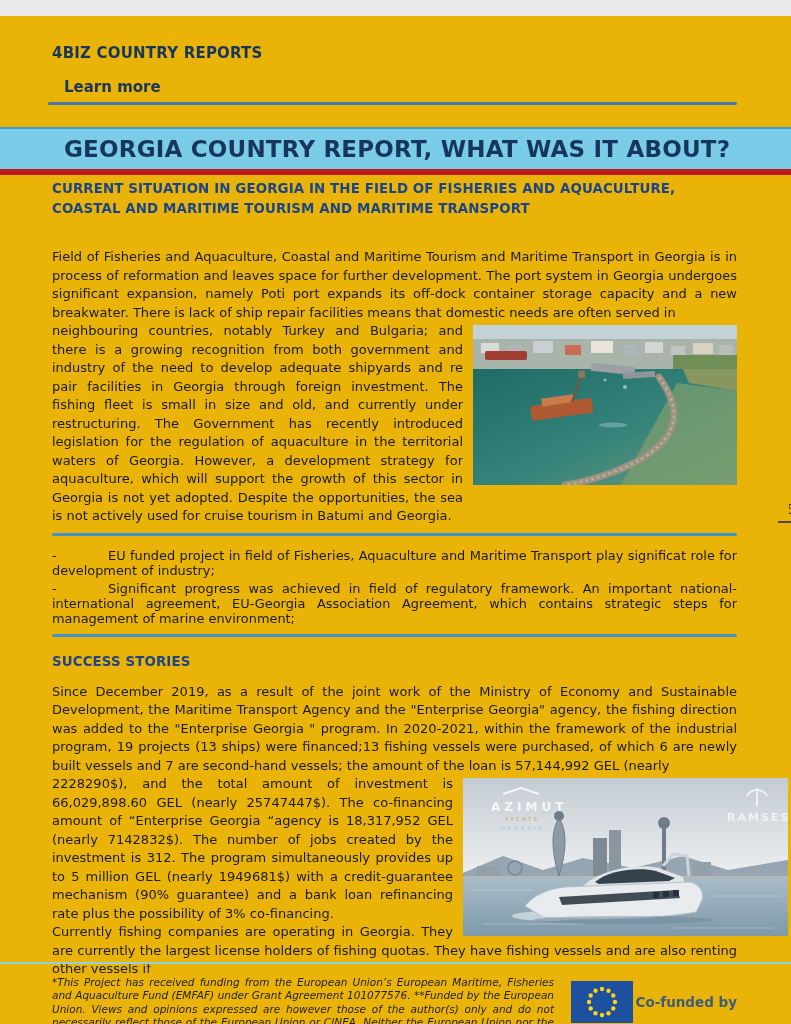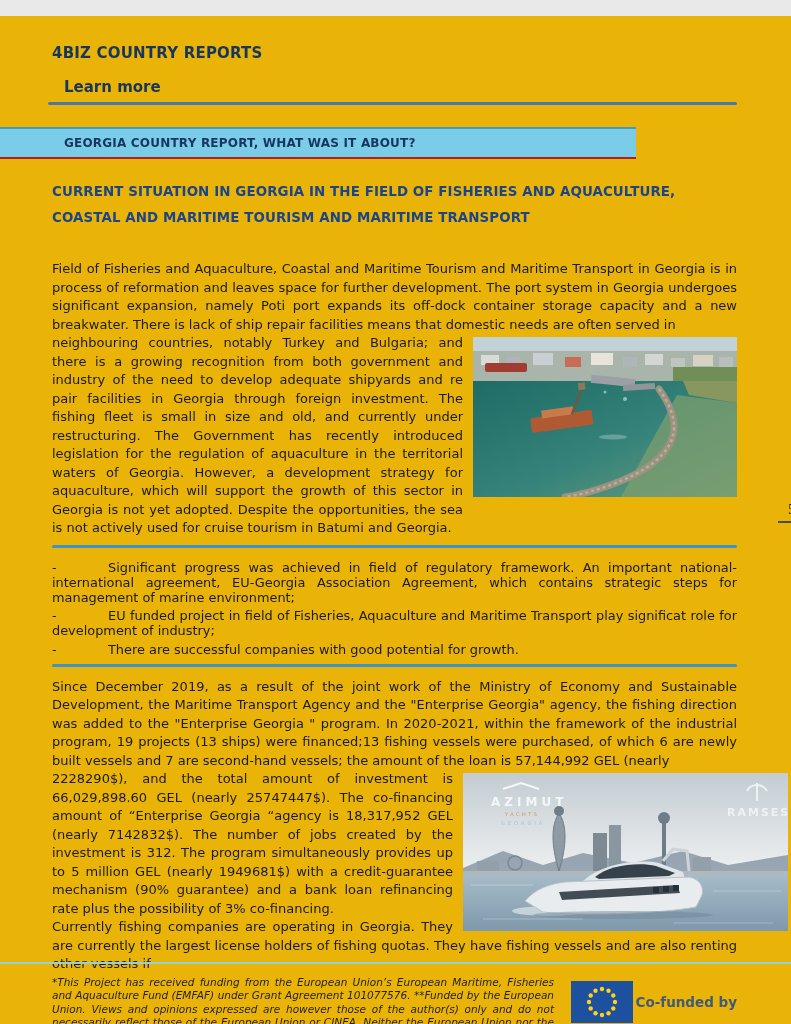--- a/index.html
+++ b/index.html
@@ -5,27 +5,27 @@
   html,body{margin:0;padding:0;background:#e9e9e9;}
   .page{
     position:relative;width:791px;height:1024px;margin:16px auto;background:#eab308;
     font-family:"DejaVu Sans","Liberation Sans",sans-serif;color:#1b1b1b;overflow:hidden;padding-left:43px;
   }
   
   .kicker{position:absolute;left:52px;top:28px;font-size:15px;font-weight:bold;color:#17365d;letter-spacing:.2px;}
   .learnmore{position:absolute;left:64px;top:62px;font-size:15px;font-weight:bold;color:#17365d;text-decoration-thickness:2px;cursor:pointer;}
   .toprule{position:absolute;left:48px;top:86px;width:689px;height:3px;background:#4a78ac;border-radius:2px;}
   .banner{
-    position:absolute;left:0;top:111px;width:636px;box-sizing:border-box;
-    background:#7bcce9;border-top:2px solid #3d9dc9;border-bottom:2px solid #b91c1c;
-    padding:7px 10px 7px 64px;font-size:12px;font-weight:bold;color:#17365d;letter-spacing:.2px;
+    position:absolute;left:0;top:111px;width:791px;box-sizing:border-box;
+    background:#7bcce9;border-top:2px solid #3d9dc9;border-bottom:6px solid #b91c1c;
+    padding:7px 10px 7px 64px;font-size:23px;font-weight:bold;color:#17365d;letter-spacing:.2px;
   }
   
   .content{position:absolute;left:52px;top:160px;width:685px;}
-  .h2{font-size:13.4px;font-weight:bold;color:#1c4587;line-height:26px;letter-spacing:.1px;}
+  .h2{font-size:13.4px;font-weight:bold;color:#1c4587;line-height:20px;letter-spacing:.1px;}
   .h2.first{margin:3px 0 0 0;}
   .body-p{font-size:13px;line-height:18.5px;text-align:justify;margin:0;}
   .intro1{margin-top:29px;}
   .cont{display:flow-root;}
   .fig{float:right;margin:2px 0 4px 10px;line-height:0;}
   .fig svg{display:block;}
   .fig.yacht{margin-right:-51px;margin-top:3px;}
   .divider{height:3px;background:#3e93c8;border-radius:2px;margin:7px 0 0 0;}
   .divider.d2{margin-top:7px;}
   .h2.sec2{margin-top:25px;}
@@ -110,27 +110,27 @@
           </g>
         </svg>
       </figure>
       <p class="body-p">neighbouring countries, notably Turkey and Bulgaria; and there is a growing recognition from both government and industry of the need to develop adequate shipyards and re pair facilities in Georgia through foreign investment.  The fishing fleet is small in size and old, and currently under restructuring. The Government has recently introduced legislation for the regulation of aquaculture in the territorial waters of Georgia. However, a development strategy for aquaculture, which will support the growth of this sector in Georgia is not yet adopted. Despite the opportunities, the sea is not actively used for cruise tourism in Batumi and Georgia.</p>
     </div>
 
     <div class="divider"></div>
 
 
     <div class="list">
+      <p><span class="dash">-</span><span>EU funded project in field of Fisheries, Aquaculture and Maritime Transport play significat role for development of industry;</span></p>
       <p><span class="dash">-</span><span>Significant progress was achieved in field of regulatory framework. An important national-international agreement, EU-Georgia Association Agreement, which contains strategic steps for management of marine environment;</span></p>
-      <p><span class="dash">-</span><span>EU funded project in field of Fisheries, Aquaculture and Maritime Transport play significat role for development of industry;</span></p>
-      <p><span class="dash">-</span><span>There are successful companies with good potential for growth.</span></p>
     </div>
 
     <div class="divider d2"></div>
 
+    <div class="h2 sec3">SUCCESS STORIES</div>
 
     <p class="body-p intro3">Since December 2019, as a result of the joint work of the Ministry of Economy and Sustainable Development, the Maritime Transport Agency and the "Enterprise Georgia" agency, the fishing direction was added to the "Enterprise Georgia " program. In 2020-2021, within the framework of the industrial program, 19 projects (13 ships) were financed;13 fishing vessels were purchased, of which 6 are newly built vessels and 7 are second-hand vessels; the amount of the loan is 57,144,992 GEL (nearly</p>
 
     <div class="cont">
       <figure class="fig yacht">
         <svg width="325" height="158" viewBox="0 0 325 158">
           <defs>
             <linearGradient id="sky2" x1="0" y1="0" x2="0" y2="1">
               <stop offset="0" stop-color="#c3ccd2"></stop>
               <stop offset="1" stop-color="#eef0f1"></stop>

